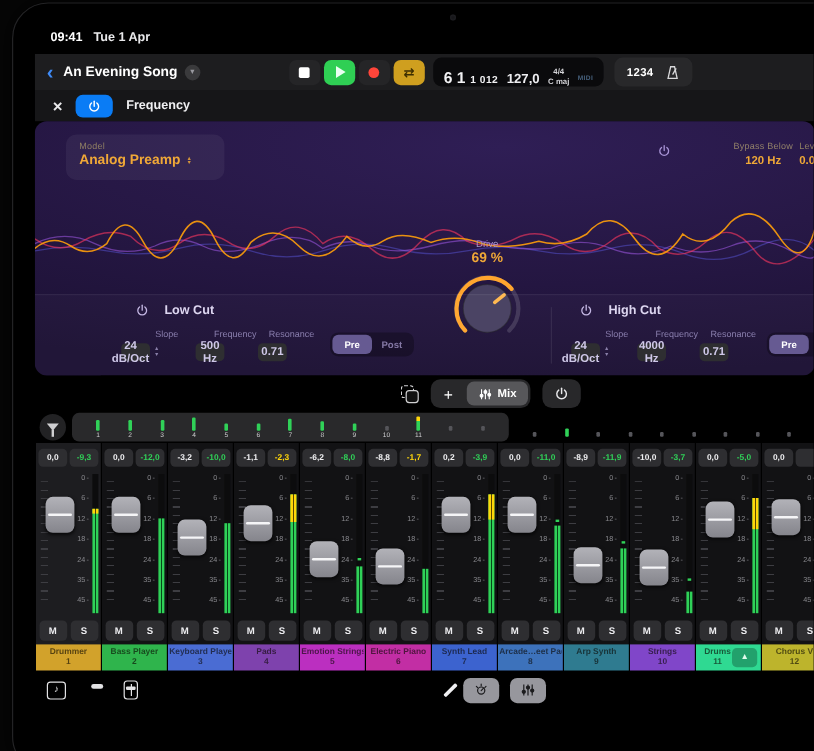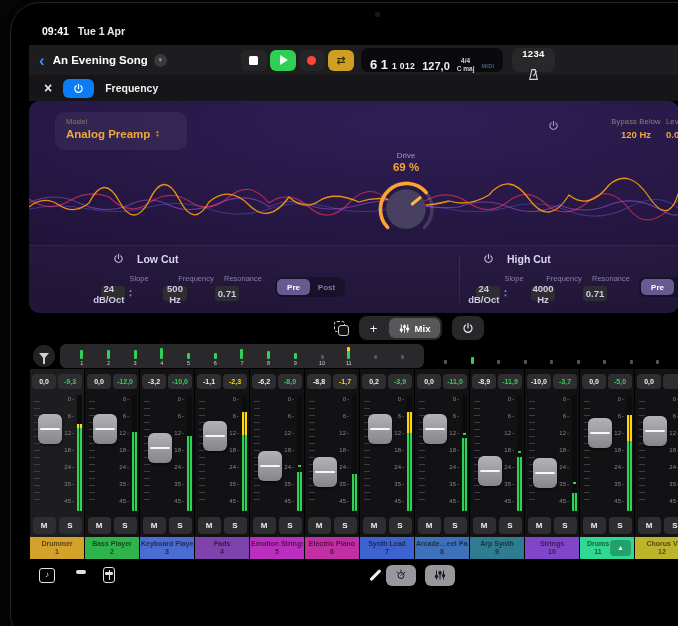--- a/index.html
+++ b/index.html
@@ -30,21 +30,21 @@
   .tri{width:0;height:0;border-left:8px solid #eafff2;border-top:5px solid transparent;border-bottom:5px solid transparent;margin-left:2px;}
   .rec-dot{width:9px;height:9px;border-radius:50%;background:#ff453a;}
   .tbtn.cycle{background:#cf9f1f;color:#3c2d00;font-size:11px;font-weight:700;}
   .lcd{height:24px;background:#0a0a0c;border-radius:7px;display:flex;align-items:flex-end;padding:0 9px;gap:7px;margin-left:7px;}
   .lcd-pos{display:flex;align-items:baseline;gap:4px;color:#f2f2f4;}
   .lcd-pos-major{font-size:13px;font-weight:700;}
   .lcd-pos-minor{font-size:8.5px;font-weight:700;letter-spacing:.4px;}
   .lcd-tempo{font-size:11px;font-weight:700;color:#ededf0;}
   .lcd-sig{display:flex;flex-direction:column;font-size:6.5px;line-height:7.5px;font-weight:700;color:#d4d4d8;text-align:center;}
   .lcd-midi{font-size:5.5px;color:#47617d;align-self:flex-end;margin-bottom:3px;font-weight:700;letter-spacing:.3px;}
-  .countin{height:24px;background:#28282a;border-radius:7px;display:flex;align-items:center;gap:9px;padding:0 10px;margin-left:9px;flex-direction:column;}
+  .countin{height:24px;background:#28282a;border-radius:7px;display:flex;align-items:center;gap:9px;padding:0 10px;margin-left:9px;}
   .countin-label{font-size:9.5px;font-weight:600;color:#fff;letter-spacing:.3px;}
 
   
   .plugin-header{height:26px;background:#161618;display:flex;align-items:center;gap:11px;padding:0 15px;}
   .close{color:#e8e8ea;font-size:14px;font-weight:600;line-height:1;}
   .pwr-blue{width:31px;height:19px;background:#0a7cf5;border-radius:6px;display:flex;align-items:center;justify-content:center;color:#fff;}
   .plugin-name{font-size:10.5px;font-weight:600;color:#f0f0f2;}
 
   
   .plugin-panel{height:212px;position:relative;overflow:hidden;border-radius:10px;
@@ -56,21 +56,21 @@
   .stepper{display:flex;flex-direction:column;font-size:4.5px;line-height:4.5px;color:#f0a837;opacity:.85;}
   .style-box{position:absolute;left:165px;top:16px;width:90px;text-align:center;}
   .style-box .sel-value{justify-content:center;font-size:10.5px;}
   .pwr-dim{position:absolute;color:#a893d6;}
   .bypass-box{position:absolute;left:558px;top:16px;width:98px;text-align:center;}
   .bypass-box .pp-label{color:#93826a;}
   .bp-val{font-size:9.5px;font-weight:700;color:#f0a837;margin-top:3px;}
   .level-box{position:absolute;left:637px;top:16px;width:60px;text-align:left;}
   .viz{position:absolute;left:0;top:52px;width:650px;height:92px;}
   .drive{position:absolute;left:317px;top:50px;width:120px;text-align:center;}
-  .drive-label{font-size:8px;color:#a796c9;}
+  .drive-label{font-size:8px;color:#a796c9;margin-top:48px;}
   .drive-value{font-size:11.5px;font-weight:700;color:#f0a837;margin-top:1px;}
   .cuts{position:absolute;left:0;right:0;top:144px;bottom:0;background:rgba(255,255,255,.025);
         border-top:1px solid rgba(255,255,255,.06);}
   .vdiv{position:absolute;left:430px;top:10px;bottom:10px;width:1px;background:rgba(255,255,255,.08);}
   .cut-title{position:absolute;top:7px;font-size:10.5px;font-weight:700;color:#ddd6f0;}
   .pgroup{position:absolute;top:28px;text-align:center;}
   .pgroup .lab{font-size:7.5px;color:#8a7fae;}
   .pgroup .val{font-size:9.5px;color:#cfc8e8;margin-top:3px;display:flex;justify-content:center;align-items:center;gap:4px;}
   .pgroup .stepper{color:#9c92bd;}
   .prepost{position:absolute;top:31px;width:70px;height:20px;background:rgba(0,0,0,.28);border-radius:7px;

